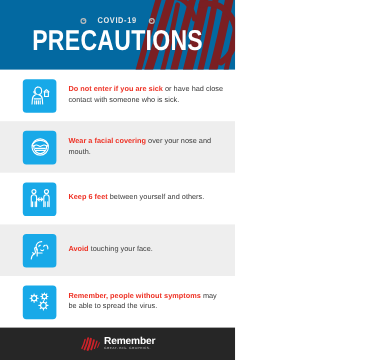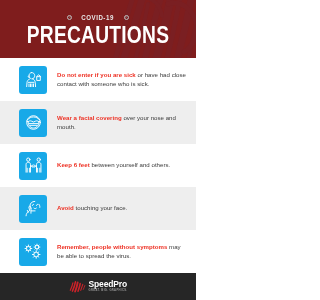--- a/index.html
+++ b/index.html
@@ -19,21 +19,21 @@
     position: relative;
     display: flex;
     flex-direction: column;
     background: #ffffff;
   }
 
   
   .header {
     position: relative;
     height: 58px;
-    background: #7f1d1d;
+    background: #0369a1;
     overflow: hidden;
     flex: 0 0 auto;
   }
   .header-brush {
     position: absolute;
     right: -6px;
     top: -6px;
     width: 92px;
     height: 72px;
     opacity: 1;
@@ -346,19 +346,19 @@
         <g fill="none" stroke="#cc2229" stroke-linecap="round">
           <path d="M1.5 12 C 3 9 4 6 4.6 3.2" stroke-width="1.4"></path>
           <path d="M4 13 C 5.6 9.6 6.8 6 7.6 2" stroke-width="1.8"></path>
           <path d="M7.2 13.4 C 8.6 10 9.6 6.4 10.2 2.6" stroke-width="2.2"></path>
           <path d="M10.6 13 C 11.8 10 12.6 7 13.2 4" stroke-width="1.8"></path>
           <path d="M13.8 12 C 14.8 9.4 15.6 7 16.2 5" stroke-width="1.3"></path>
           <path d="M16.8 11 C 17.6 9.2 18.2 7.6 18.6 6.4" stroke-width="1"></path>
         </g>
       </svg>
       <div class="logo-text-wrap">
-        <span class="logo-word">SpeedPro</span>
+        <span class="logo-word">Remember</span>
         <span class="logo-tag">GREAT. BIG. GRAPHICS.</span>
       </div>
     </div>
   </div>
 
 </div>
 
 </body></html>

